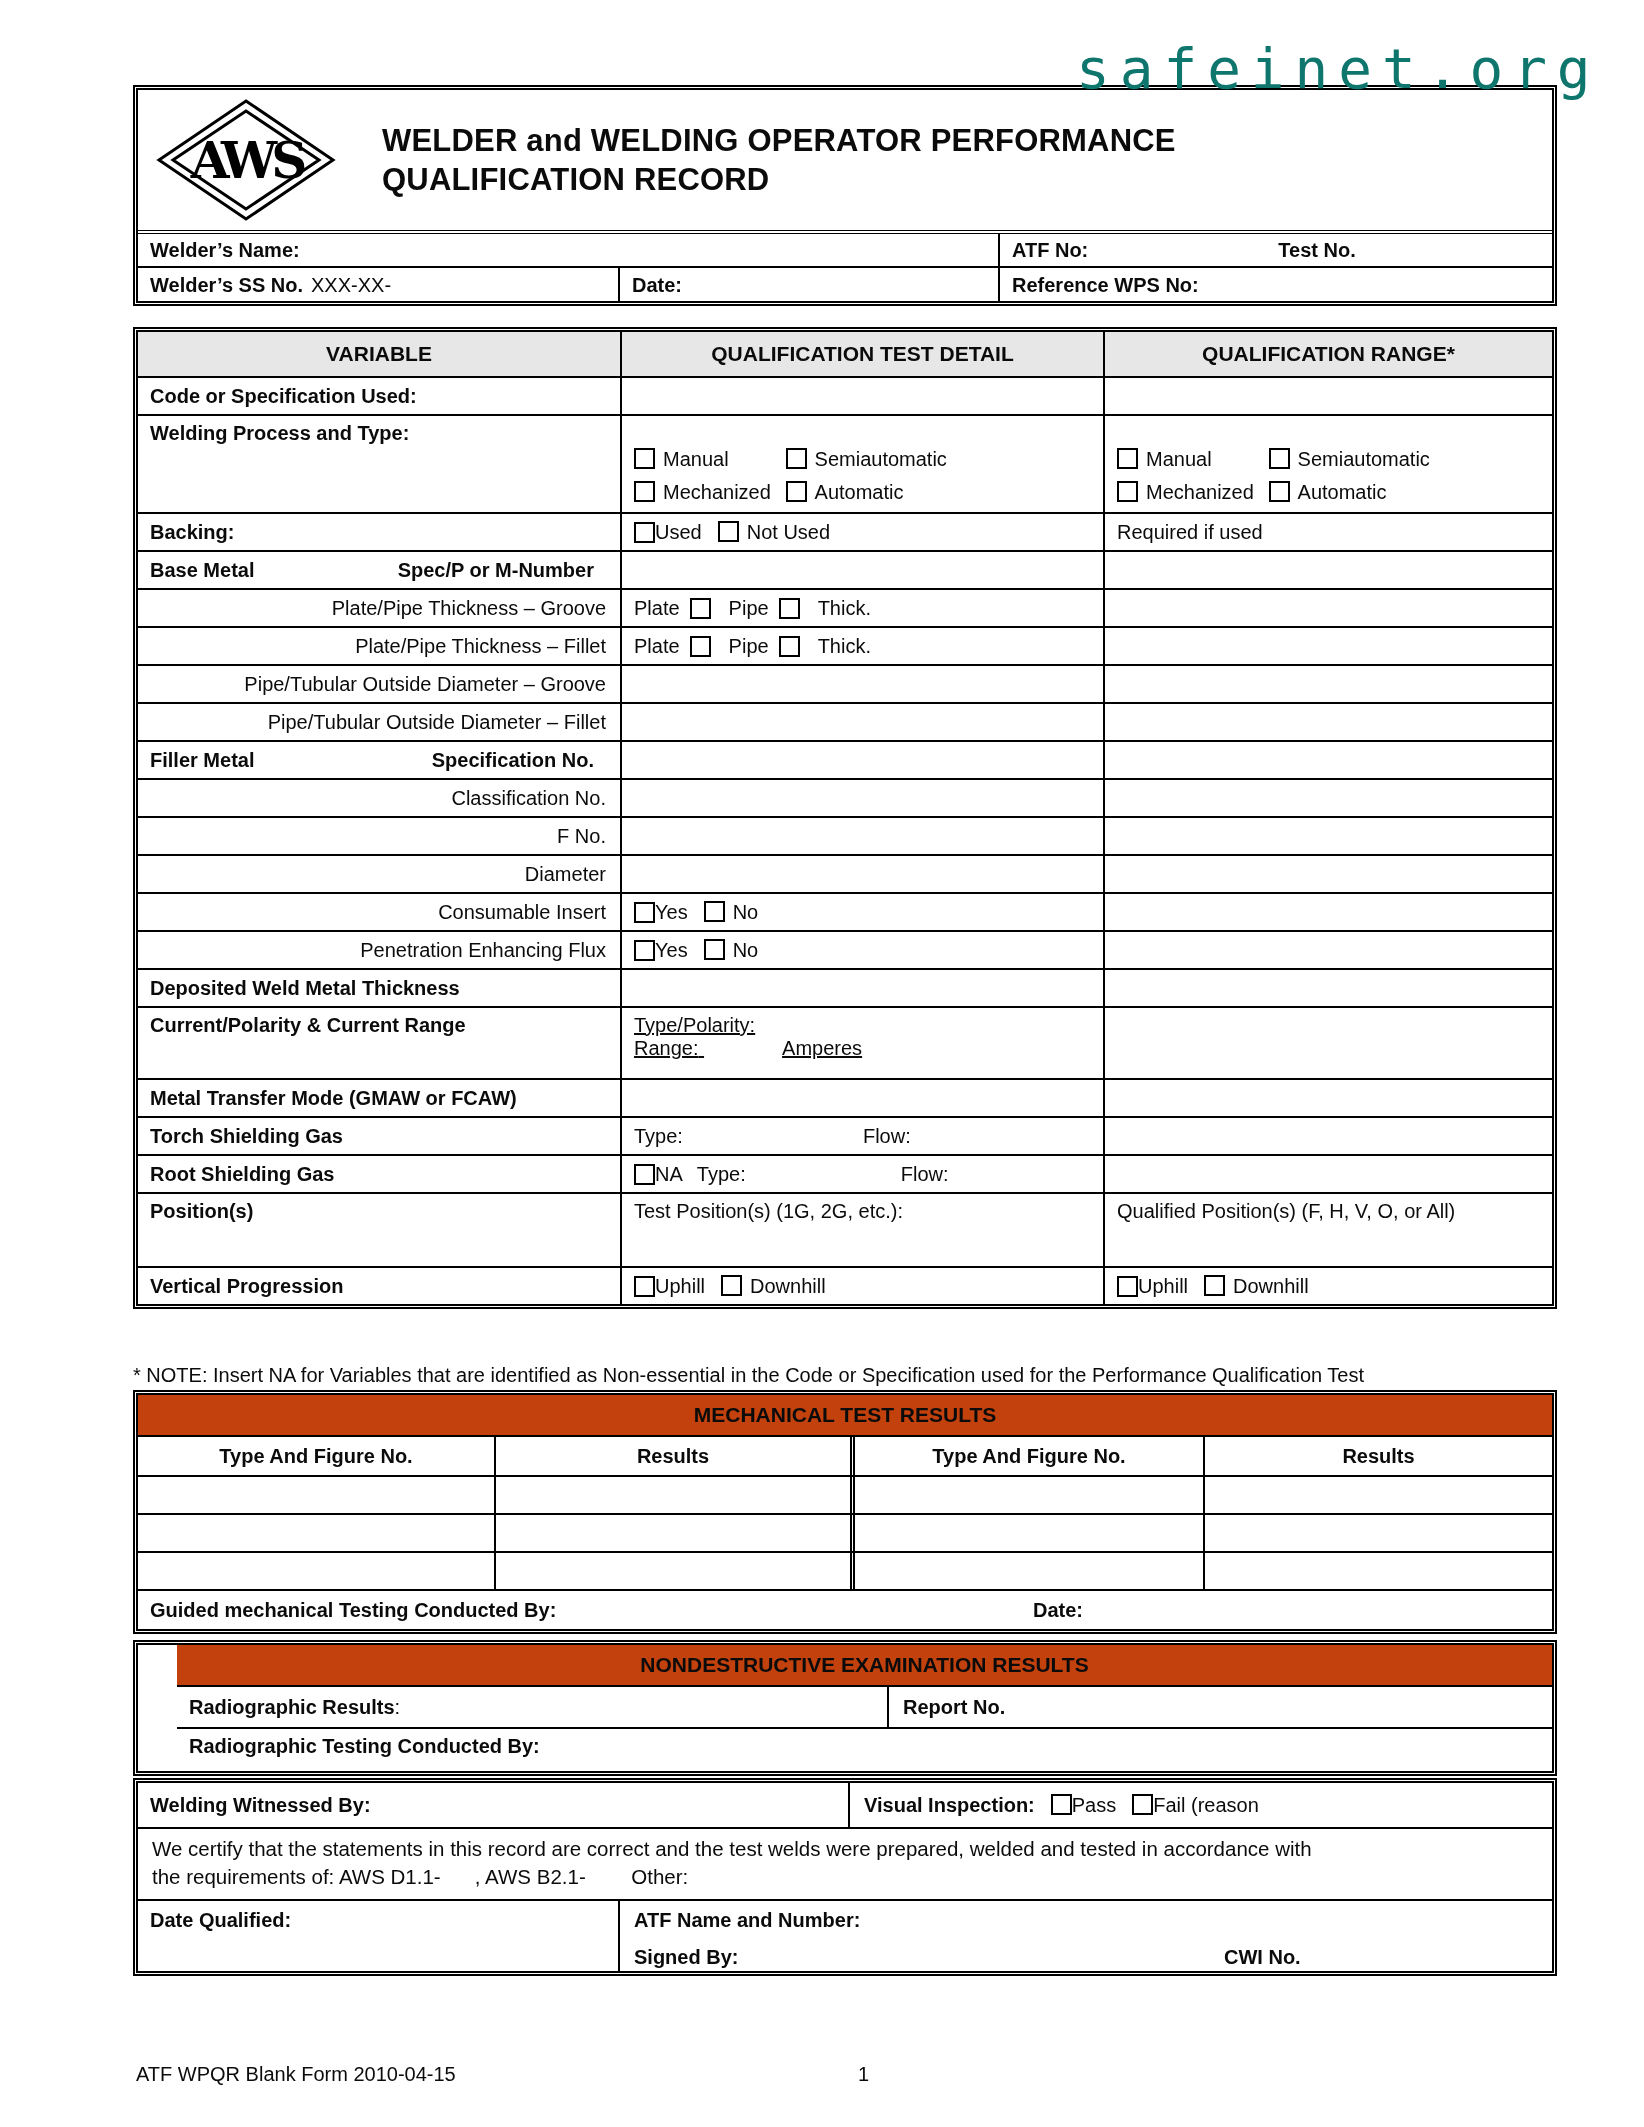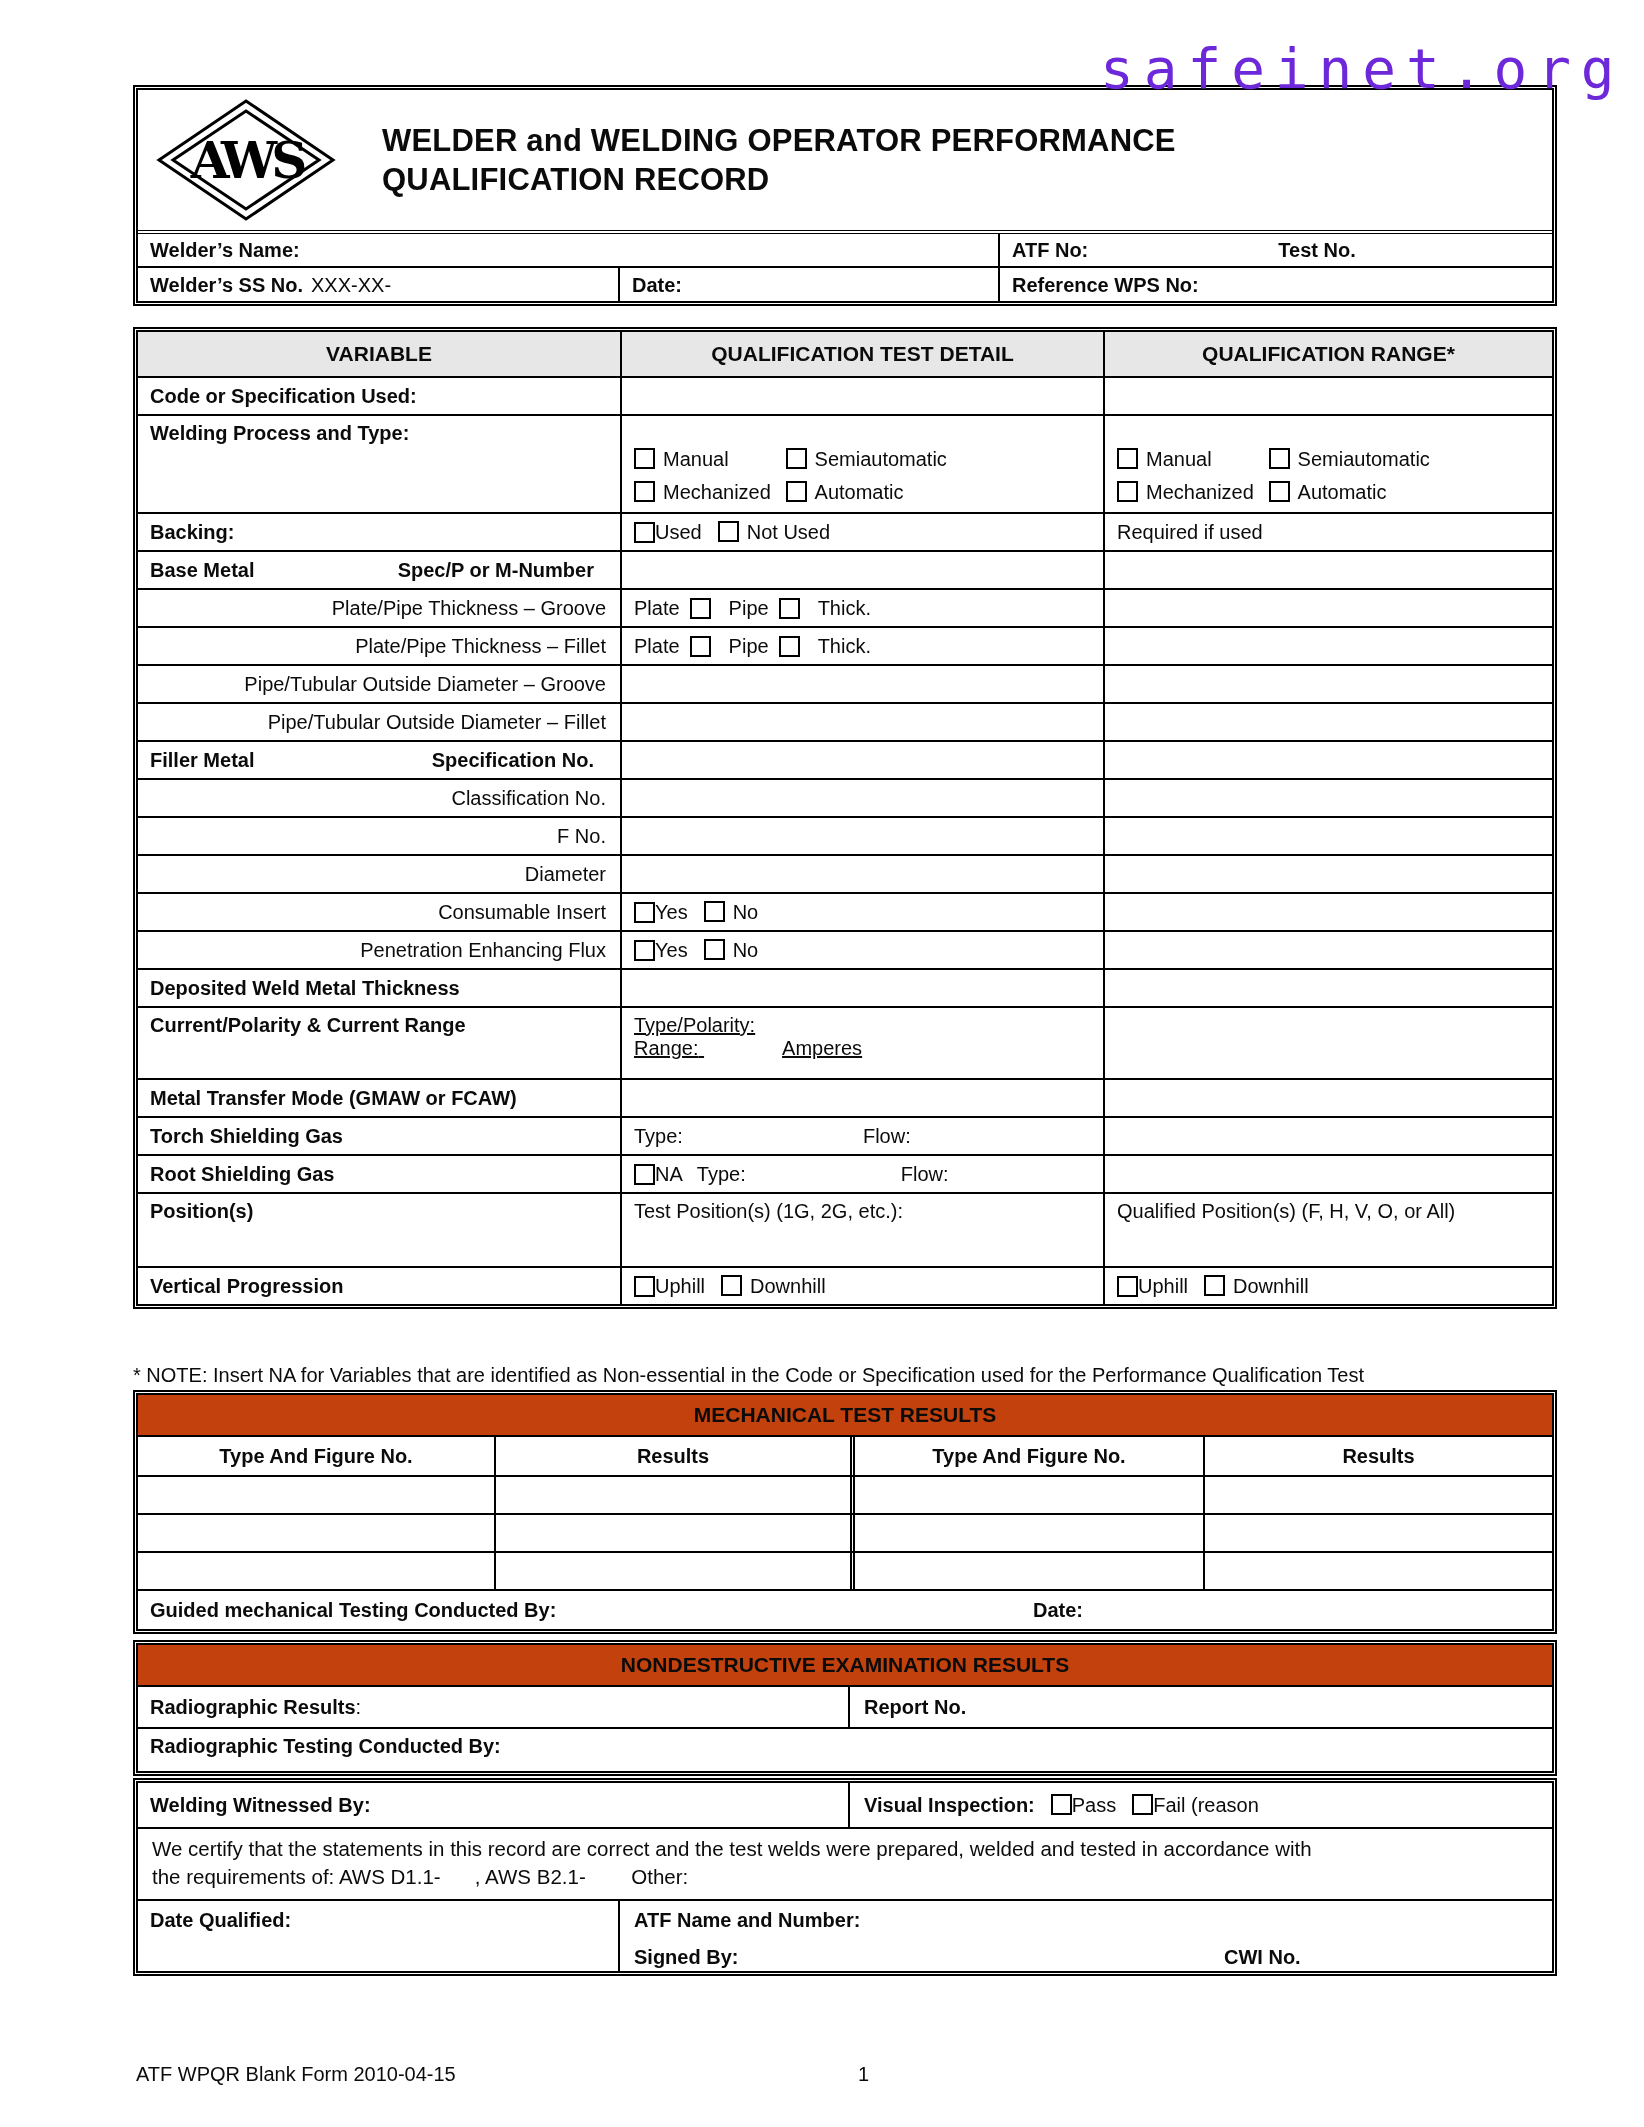--- a/index.html
+++ b/index.html
@@ -4,21 +4,21 @@
 <style>
   html,body{margin:0;padding:0;background:#ffffff;}
   .page{position:relative;width:1644px;height:2127px;background:#fff;
         font-family:"Liberation Sans",sans-serif;color:#0b0b0b;overflow:hidden;}
   .b{font-weight:bold;}
   .box{position:absolute;left:133px;width:1424px;border:5px double #000;
        box-sizing:border-box;background:#fff;}
   
   .watermark{position:absolute;left:1076px;top:36px;z-index:5;
              font-family:"DejaVu Sans Mono",monospace;font-size:56px;
-             letter-spacing:10px;color:#6d28d9;white-space:nowrap;margin-left:24px;}
+             letter-spacing:10px;color:#0f766e;white-space:nowrap;}
   
   .top-box{top:85px;height:221px;}
   .title-area{height:140px;display:flex;align-items:center;padding-left:18px;box-sizing:border-box;}
   .logo{flex:0 0 auto;}
   .titles{margin-left:46px;font-size:31px;font-weight:bold;line-height:39px;letter-spacing:0.2px;}
   .irow{display:flex;box-sizing:border-box;align-items:center;font-size:20px;}
   .irow1{border-top:4px double #000;height:36px;}
   .irow2{border-top:2px solid #000;height:37px;}
   .icell{box-sizing:border-box;height:100%;display:flex;align-items:center;padding-left:12px;}
   .i-name{width:862px;border-right:2px solid #000;}
@@ -67,21 +67,21 @@
   .mech-box{top:1390px;}
   .mrow{display:flex;border-top:2px solid #000;box-sizing:border-box;}
   .mc{box-sizing:border-box;min-height:38px;display:flex;align-items:center;justify-content:center;font-size:20px;}
   .m1{width:356px;}
   .m2{width:356px;border-left:2px solid #000;}
   .m3{width:353px;border-left:5px double #000;}
   .m4{flex:1;border-left:2px solid #000;}
   .mdata .mc{min-height:36px;}
   .guided{min-height:40px;align-items:center;position:relative;padding-left:12px;font-size:20px;display:flex;}
   .guided-date{position:absolute;left:895px;}
-  .nde-box{top:1640px;}
+  .nde-box{top:1640px;padding-left:39px;}
   .nrow{display:flex;border-top:2px solid #000;box-sizing:border-box;font-size:20px;}
   .nrow:first-child{border-top:none;}
   .n1{width:712px;border-right:2px solid #000;box-sizing:border-box;display:flex;align-items:center;padding-left:12px;min-height:40px;}
   .n2{flex:1;display:flex;align-items:center;padding-left:14px;}
   .nfull{min-height:44px;display:flex;align-items:flex-start;padding:6px 0 0 12px;}
   .cert-box{top:1778px;}
   .vi-item{margin-left:16px;}
   .certify{border-top:2px solid #000;padding:6px 0 8px 14px;font-size:20.5px;line-height:28px;}
   .prewrap{white-space:pre-wrap;}
   .dqrow{display:flex;border-top:2px solid #000;min-height:70px;font-size:20px;}

